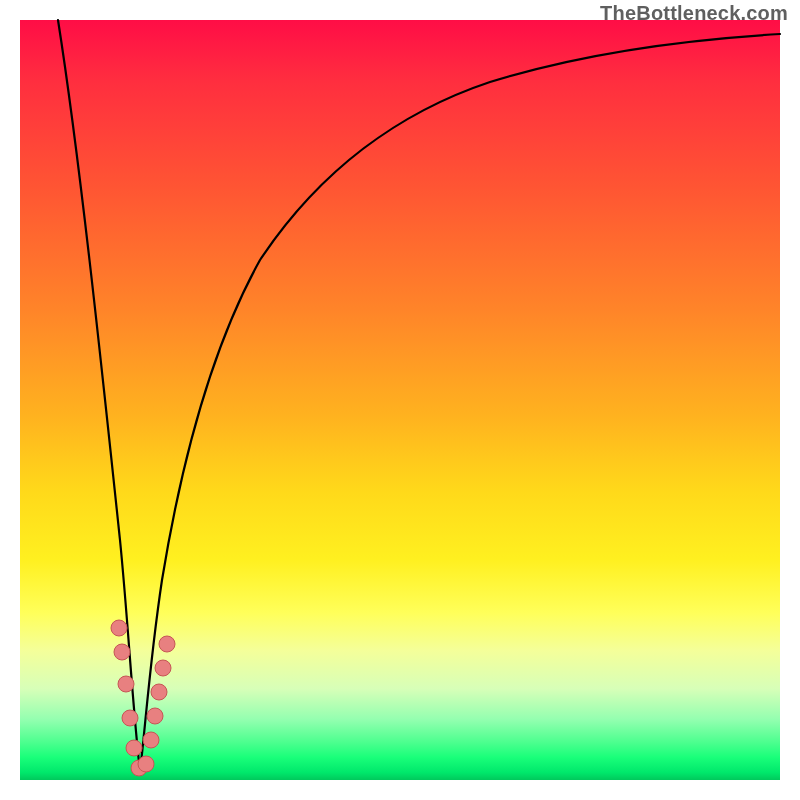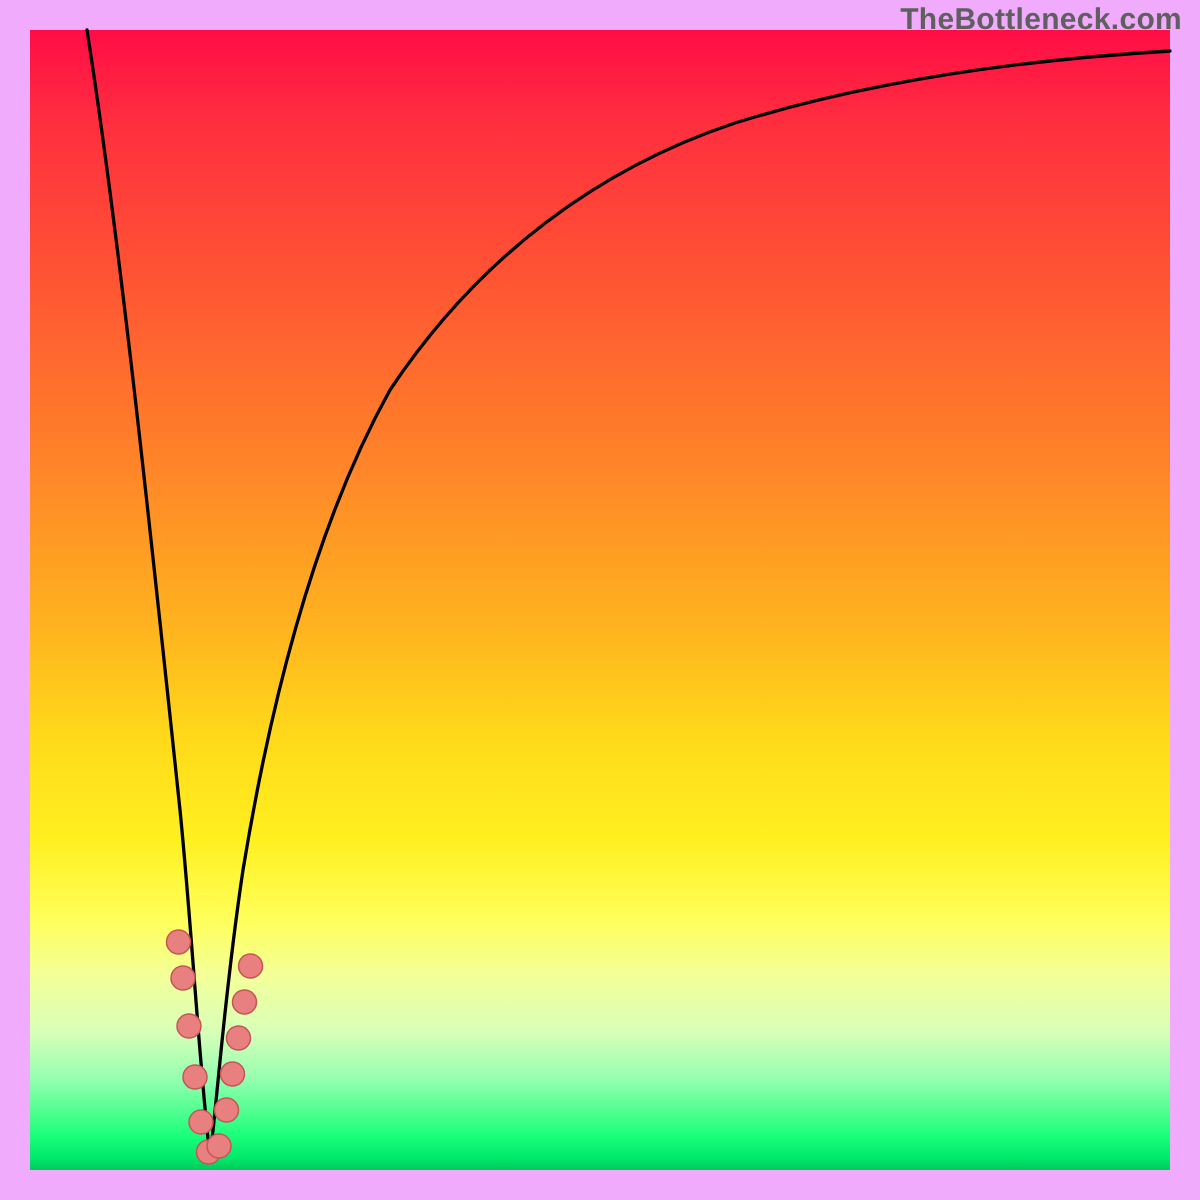--- a/index.html
+++ b/index.html
@@ -10,21 +10,21 @@
     background: #000;
     overflow: hidden;
     font-family: Arial, Helvetica, sans-serif;
   }
   .frame {
     position: absolute;
     left: 0;
     top: 0;
     width: 800px;
     height: 800px;
-    background: #f0abfc;
+    background: #ffffff;
   }
   .plot-area {
     position: absolute;
     left: 20px;
     top: 20px;
     width: 760px;
     height: 760px;
     
     background: linear-gradient(
       to bottom,

